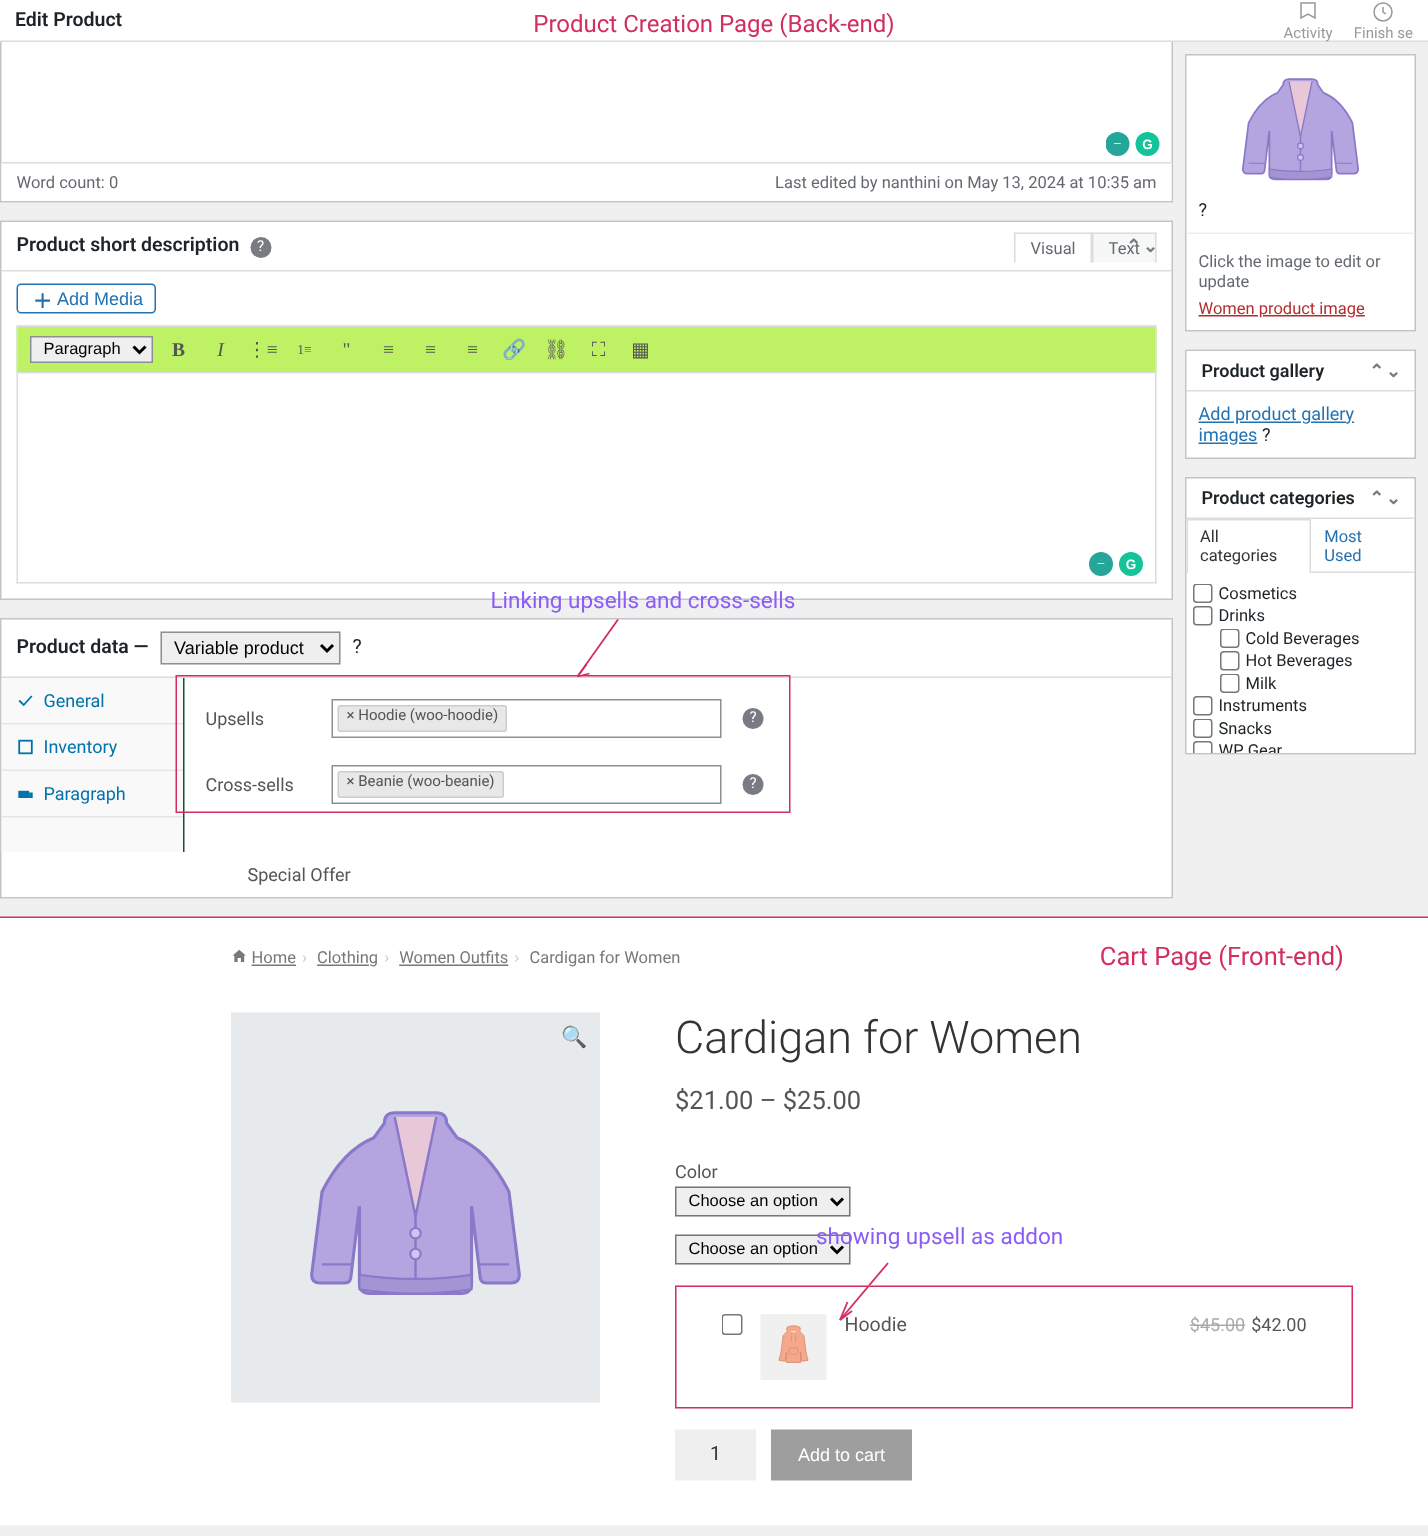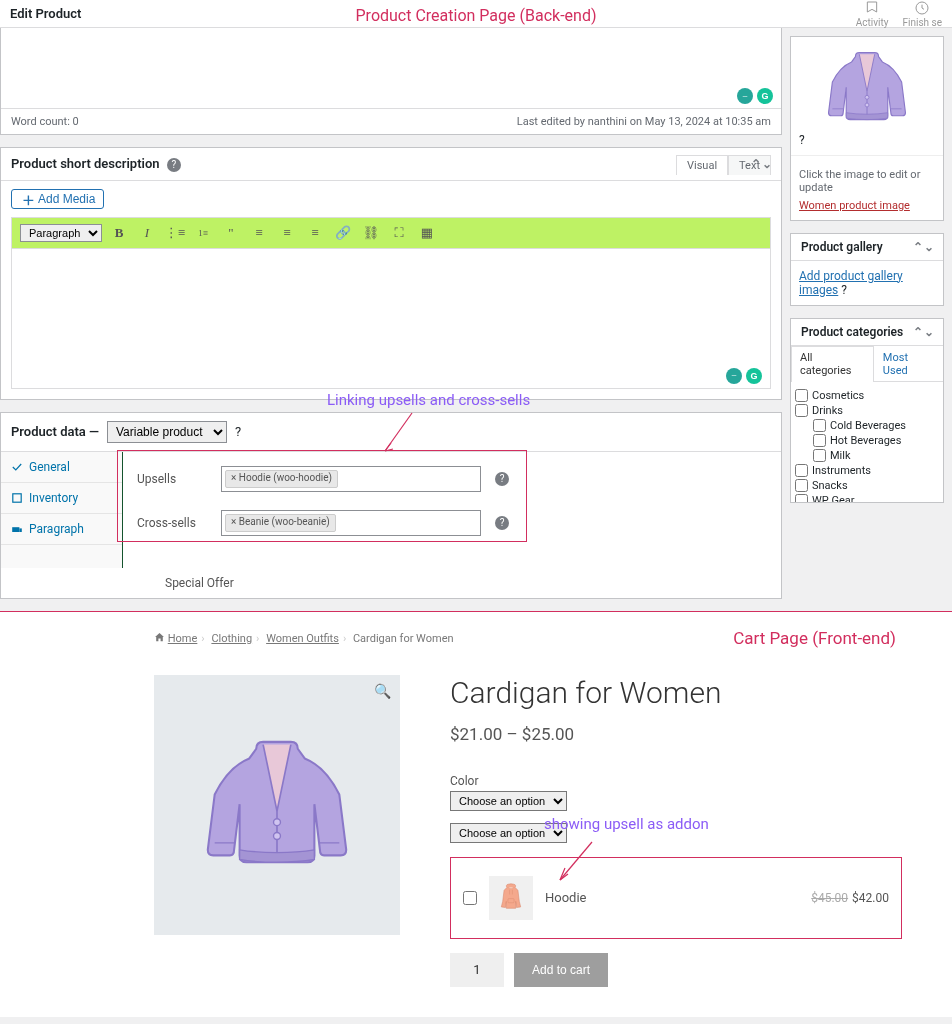--- a/index.html
+++ b/index.html
@@ -94,21 +94,21 @@
 .breadcrumb svg { width: 11px; height: 11px; fill: #787878; vertical-align: -1px; }
 .fe-body { display: flex; gap: 50px; padding: 0 50px 0 154px; }
 .fe-img { width: 246px; height: 260px; background: #e6eaed; position: relative; display: flex; align-items: center; justify-content: center; }
 .fe-img .zoom { position: absolute; top: 8px; right: 8px; color: #888; font-size: 14px; }
 .fe-info { flex: 1; }
 .fe-info h1 { font-size: 30px; font-weight: 300; color: #333; margin-bottom: 14px; }
 .fe-price { font-size: 17px; color: #555; margin-bottom: 30px; }
 .fe-opt { margin-bottom: 12px; }
 .fe-opt .lbl { font-size: 12px; color: #555; display: block; margin-bottom: 3px; }
 .fe-opt select { font-size: 11px; padding: 2px 4px; border: 1px solid #777; background: #efefef; }
-.addon { border: 1px solid #efefef; padding: 18px 12px; display: flex; align-items: center; gap: 12px; margin: 14px 0; position: relative; }
+.addon { border: 1px solid #efefef; padding: 18px 30px; display: flex; gap: 12px; margin: 14px 0; position: relative; }
 .addon-box { position: absolute; inset: -1px; border: 1px solid #d22e5e; pointer-events: none; }
 .addon input[type=checkbox] { width: 14px; height: 14px; }
 .addon .thumb { width: 44px; height: 44px; background: #f0f0f0; display: flex; align-items: center; justify-content: center; }
 .addon .name { flex: 1; font-size: 13px; color: #555; }
 .addon .prc { font-size: 12px; color: #555; }
 .addon .prc .old { text-decoration: line-through; color: #aaa; margin-right: 4px; }
 .cart-row { display: flex; gap: 10px; margin-top: 8px; }
 .qty { width: 54px; height: 34px; background: #efefef; display: flex; align-items: center; justify-content: center; font-size: 13px; color: #333; }
 .addcart { background: #9e9e9e; color: #fff; border: none; padding: 0 18px; font-size: 12px; cursor: pointer; }
 

